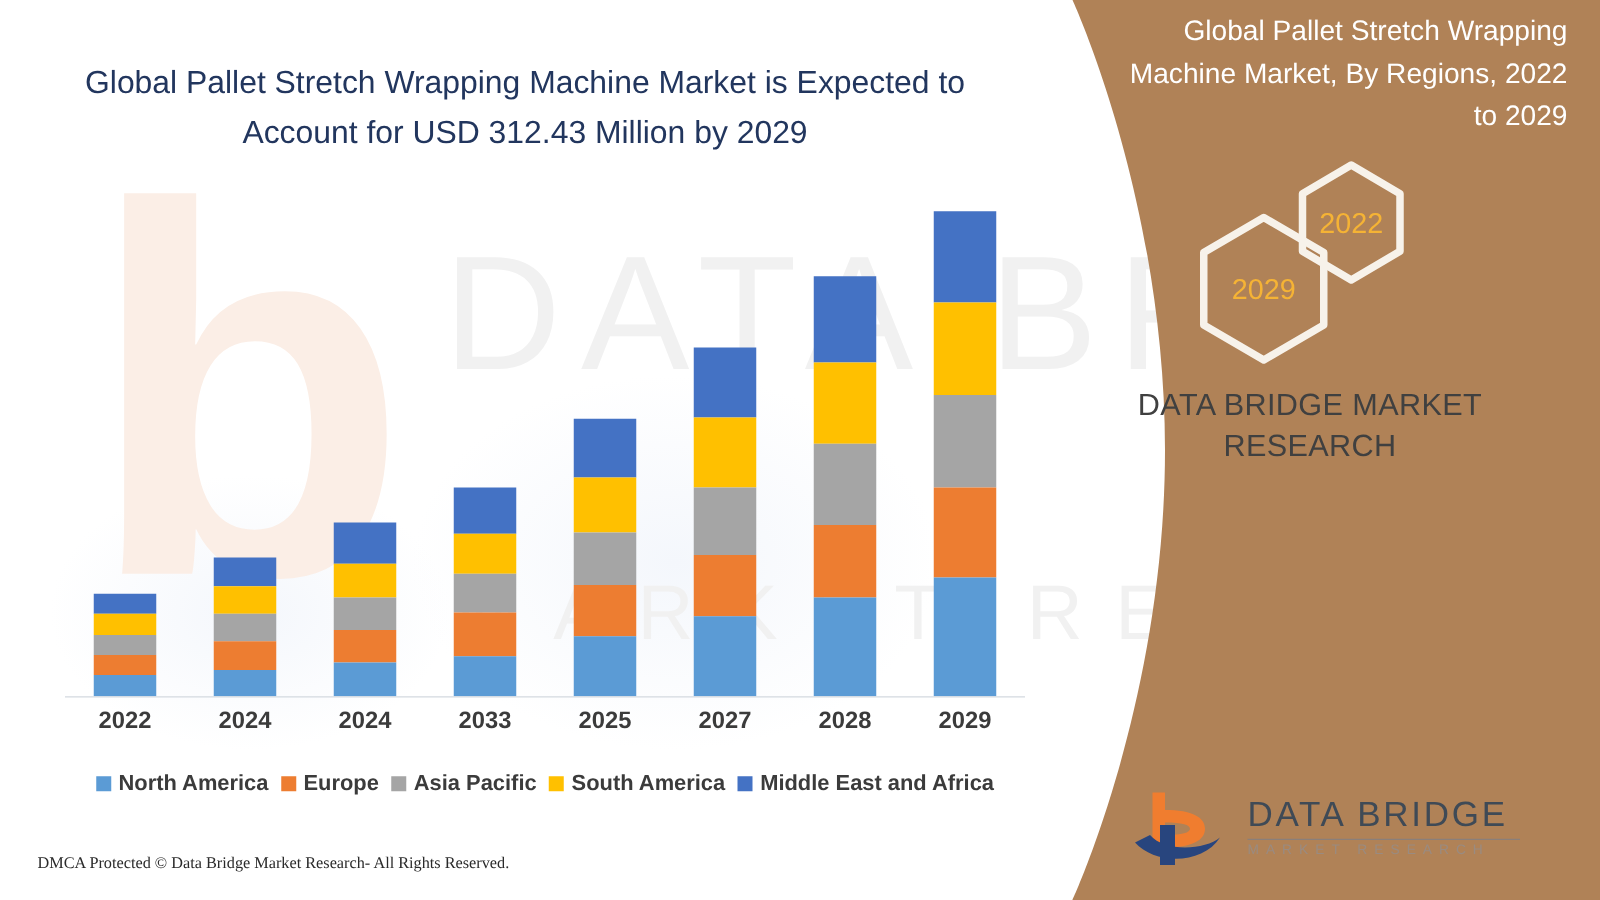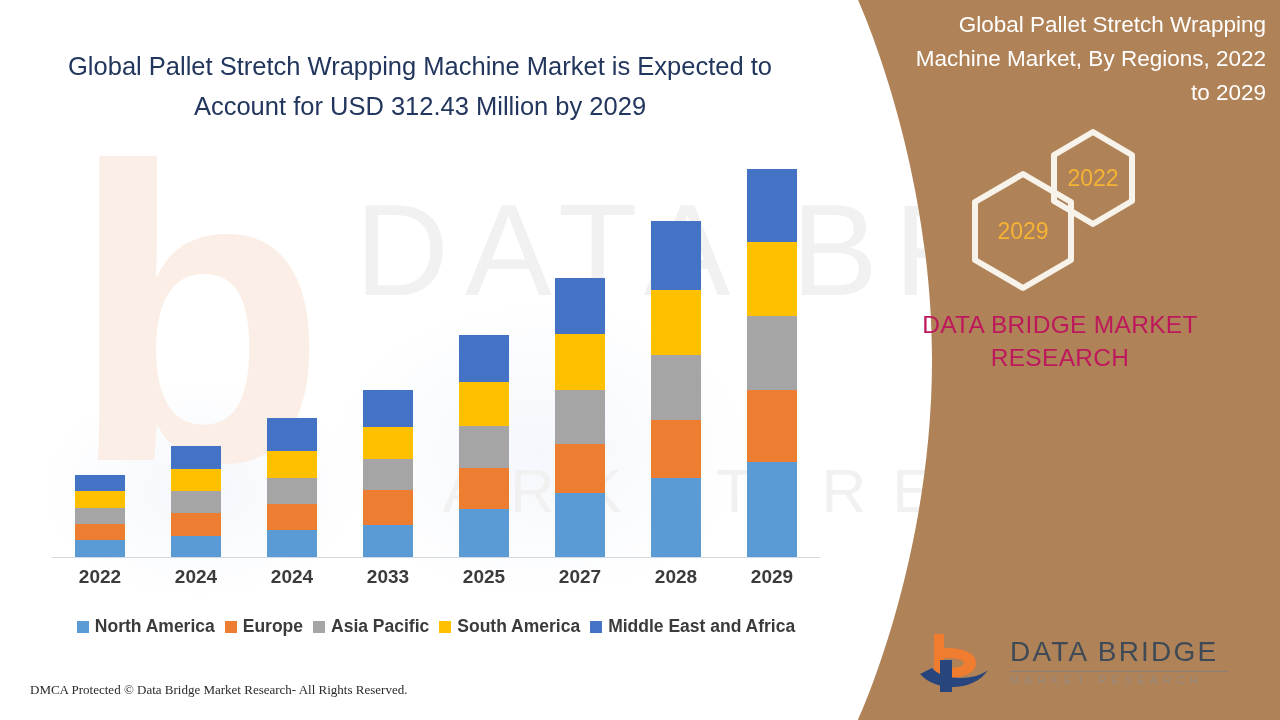--- a/index.html
+++ b/index.html
@@ -30,42 +30,42 @@
     background:radial-gradient(closest-side,#f4f7fc 0%,rgba(244,247,252,0) 100%);
     pointer-events:none;
   }
 
   
   .right-panel{
     position:absolute;right:0;top:0;width:440px;height:720px;z-index:3;
   }
   .right-panel svg{display:block;width:440px;height:720px;}
 
-  .panel-content{position:absolute;right:0;top:0;width:440px;height:616px;z-index:4;}
+  .panel-content{position:absolute;right:12px;top:0;width:440px;height:616px;z-index:4;}
 
   .panel-title{
     position:absolute;right:14px;top:8px;width:360px;
     text-align:right;color:#ffffff;
     font-size:22.5px;line-height:34px;font-weight:400;
   }
 
   .hexwrap{position:absolute;left:0;top:128px;width:440px;height:170px;}
   .hex{
     position:absolute;
     display:flex;align-items:center;justify-content:center;
     color:#f5b335;font-weight:400;
   }
   .hex svg{position:absolute;left:0;top:0;}
   .hex span{position:relative;z-index:2;}
   .hex-2022{left:208px;top:0px;width:90px;height:100px;font-size:23px;}
   .hex-2029{left:128px;top:42px;width:110px;height:122px;font-size:23px;}
 
   .brand{
     position:absolute;left:0;right:0;top:308px;
-    text-align:center;color:#be185d;
+    text-align:center;color:#404040;
     font-size:24.5px;line-height:33px;letter-spacing:.3px;
     padding:0 36px;
   }
 
   
   .logo{position:absolute;left:78px;top:628px;width:330px;height:72px;}
   .logo-mark{position:absolute;left:0;top:2px;width:78px;height:66px;}
   .logo-txt{position:absolute;left:92px;top:8px;}
   .logo-name{
     color:#3f4a56;font-size:28px;letter-spacing:2.2px;font-weight:400;

